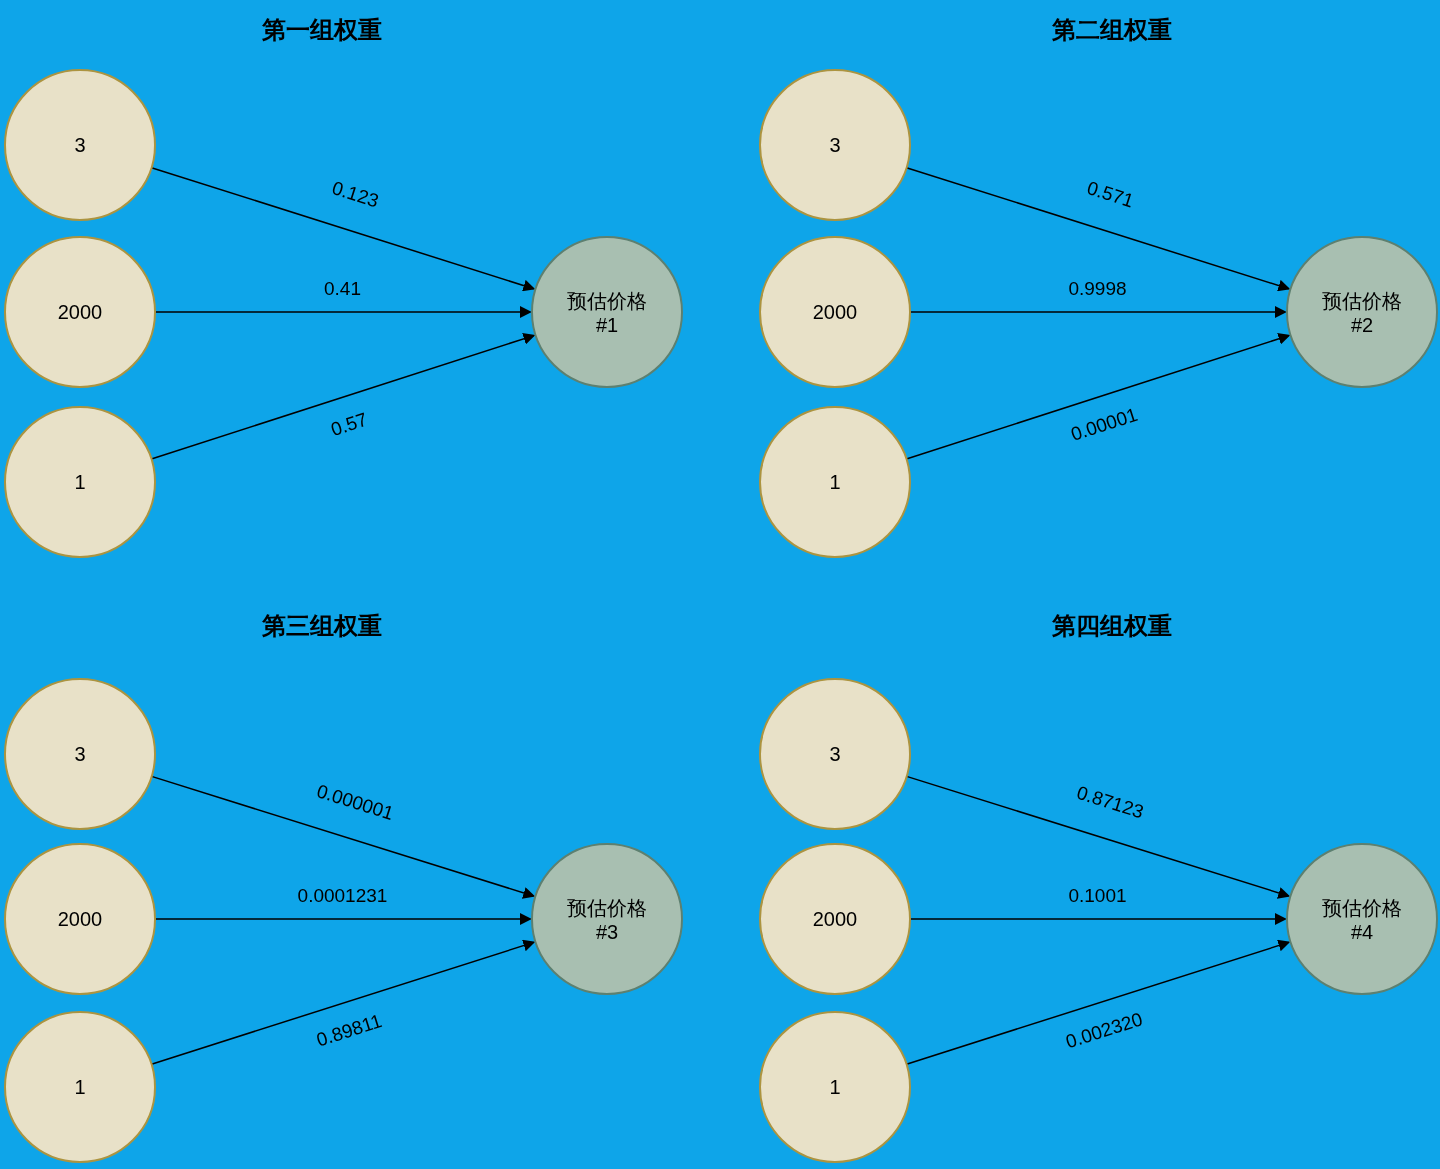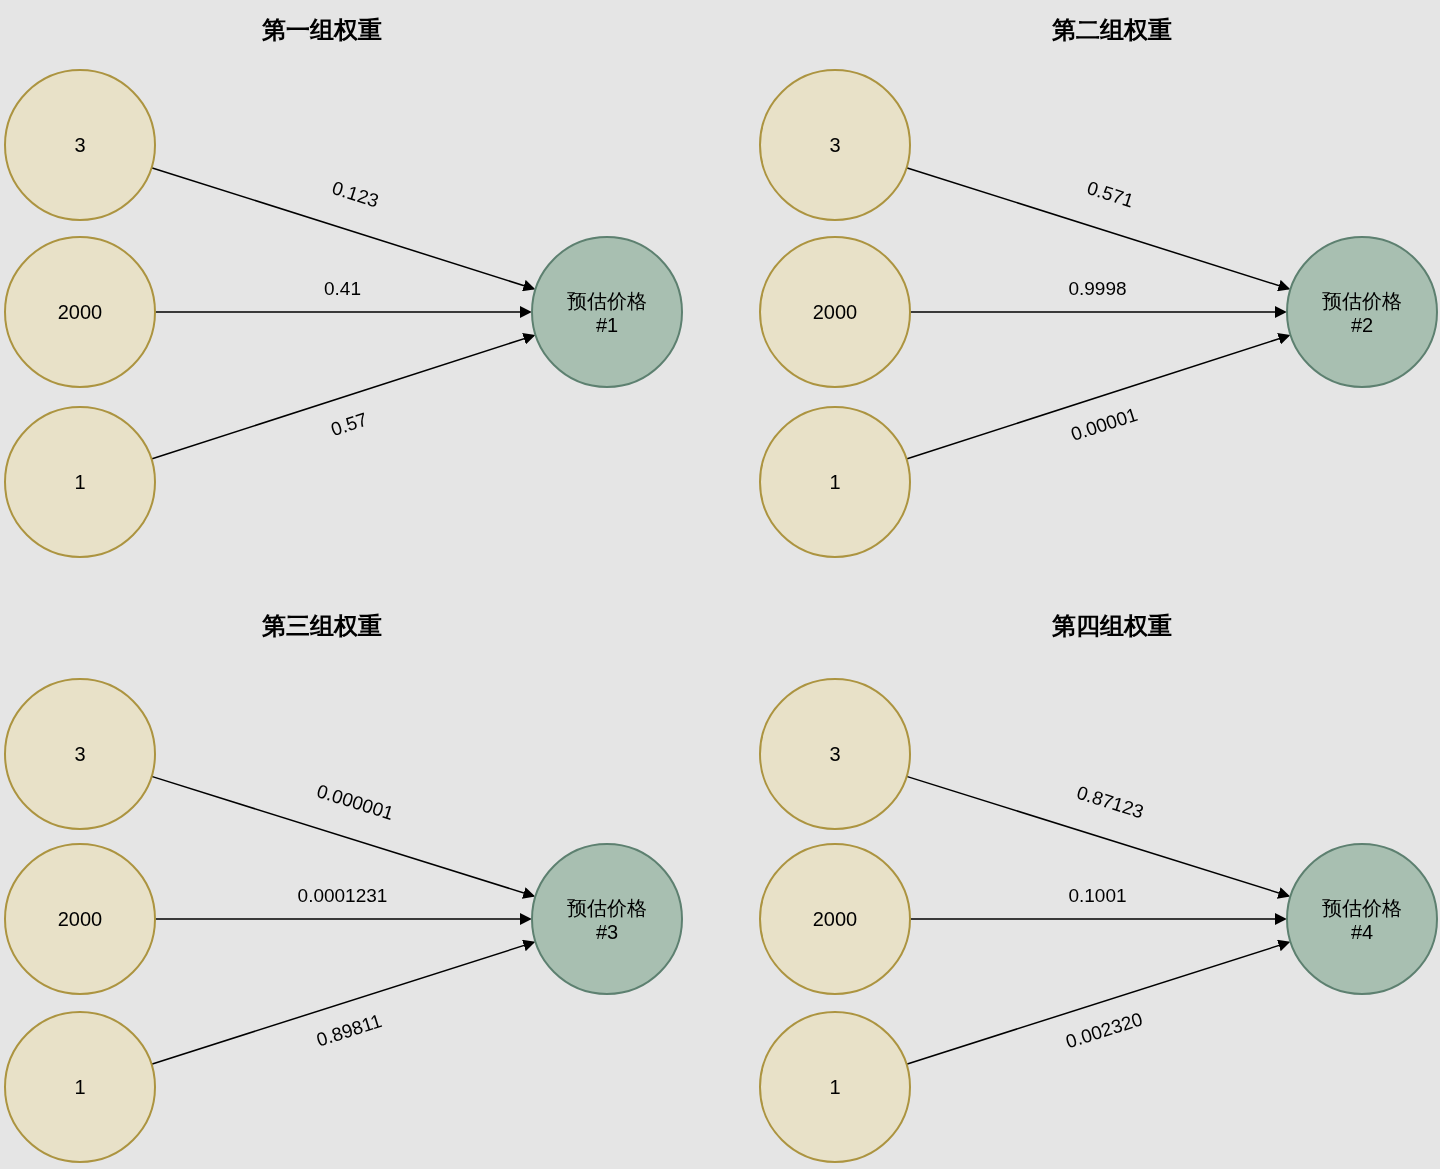--- a/index.html
+++ b/index.html
@@ -12,21 +12,21 @@
     width: 1440px;
     height: 1169px;
     overflow: hidden;
   }
   .grid {
     width: 1440px;
     height: 1169px;
     display: grid;
     grid-template-columns: 720px 720px;
     grid-template-rows: 584px 585px;
-    background: #e5e5e5;
+    background: #0ea5e9;
   }
   .panel {
     position: relative;
     overflow: hidden;
   }
   svg { display: block; }
   .title {
     font-size: 24px;
     font-weight: bold;
   }

